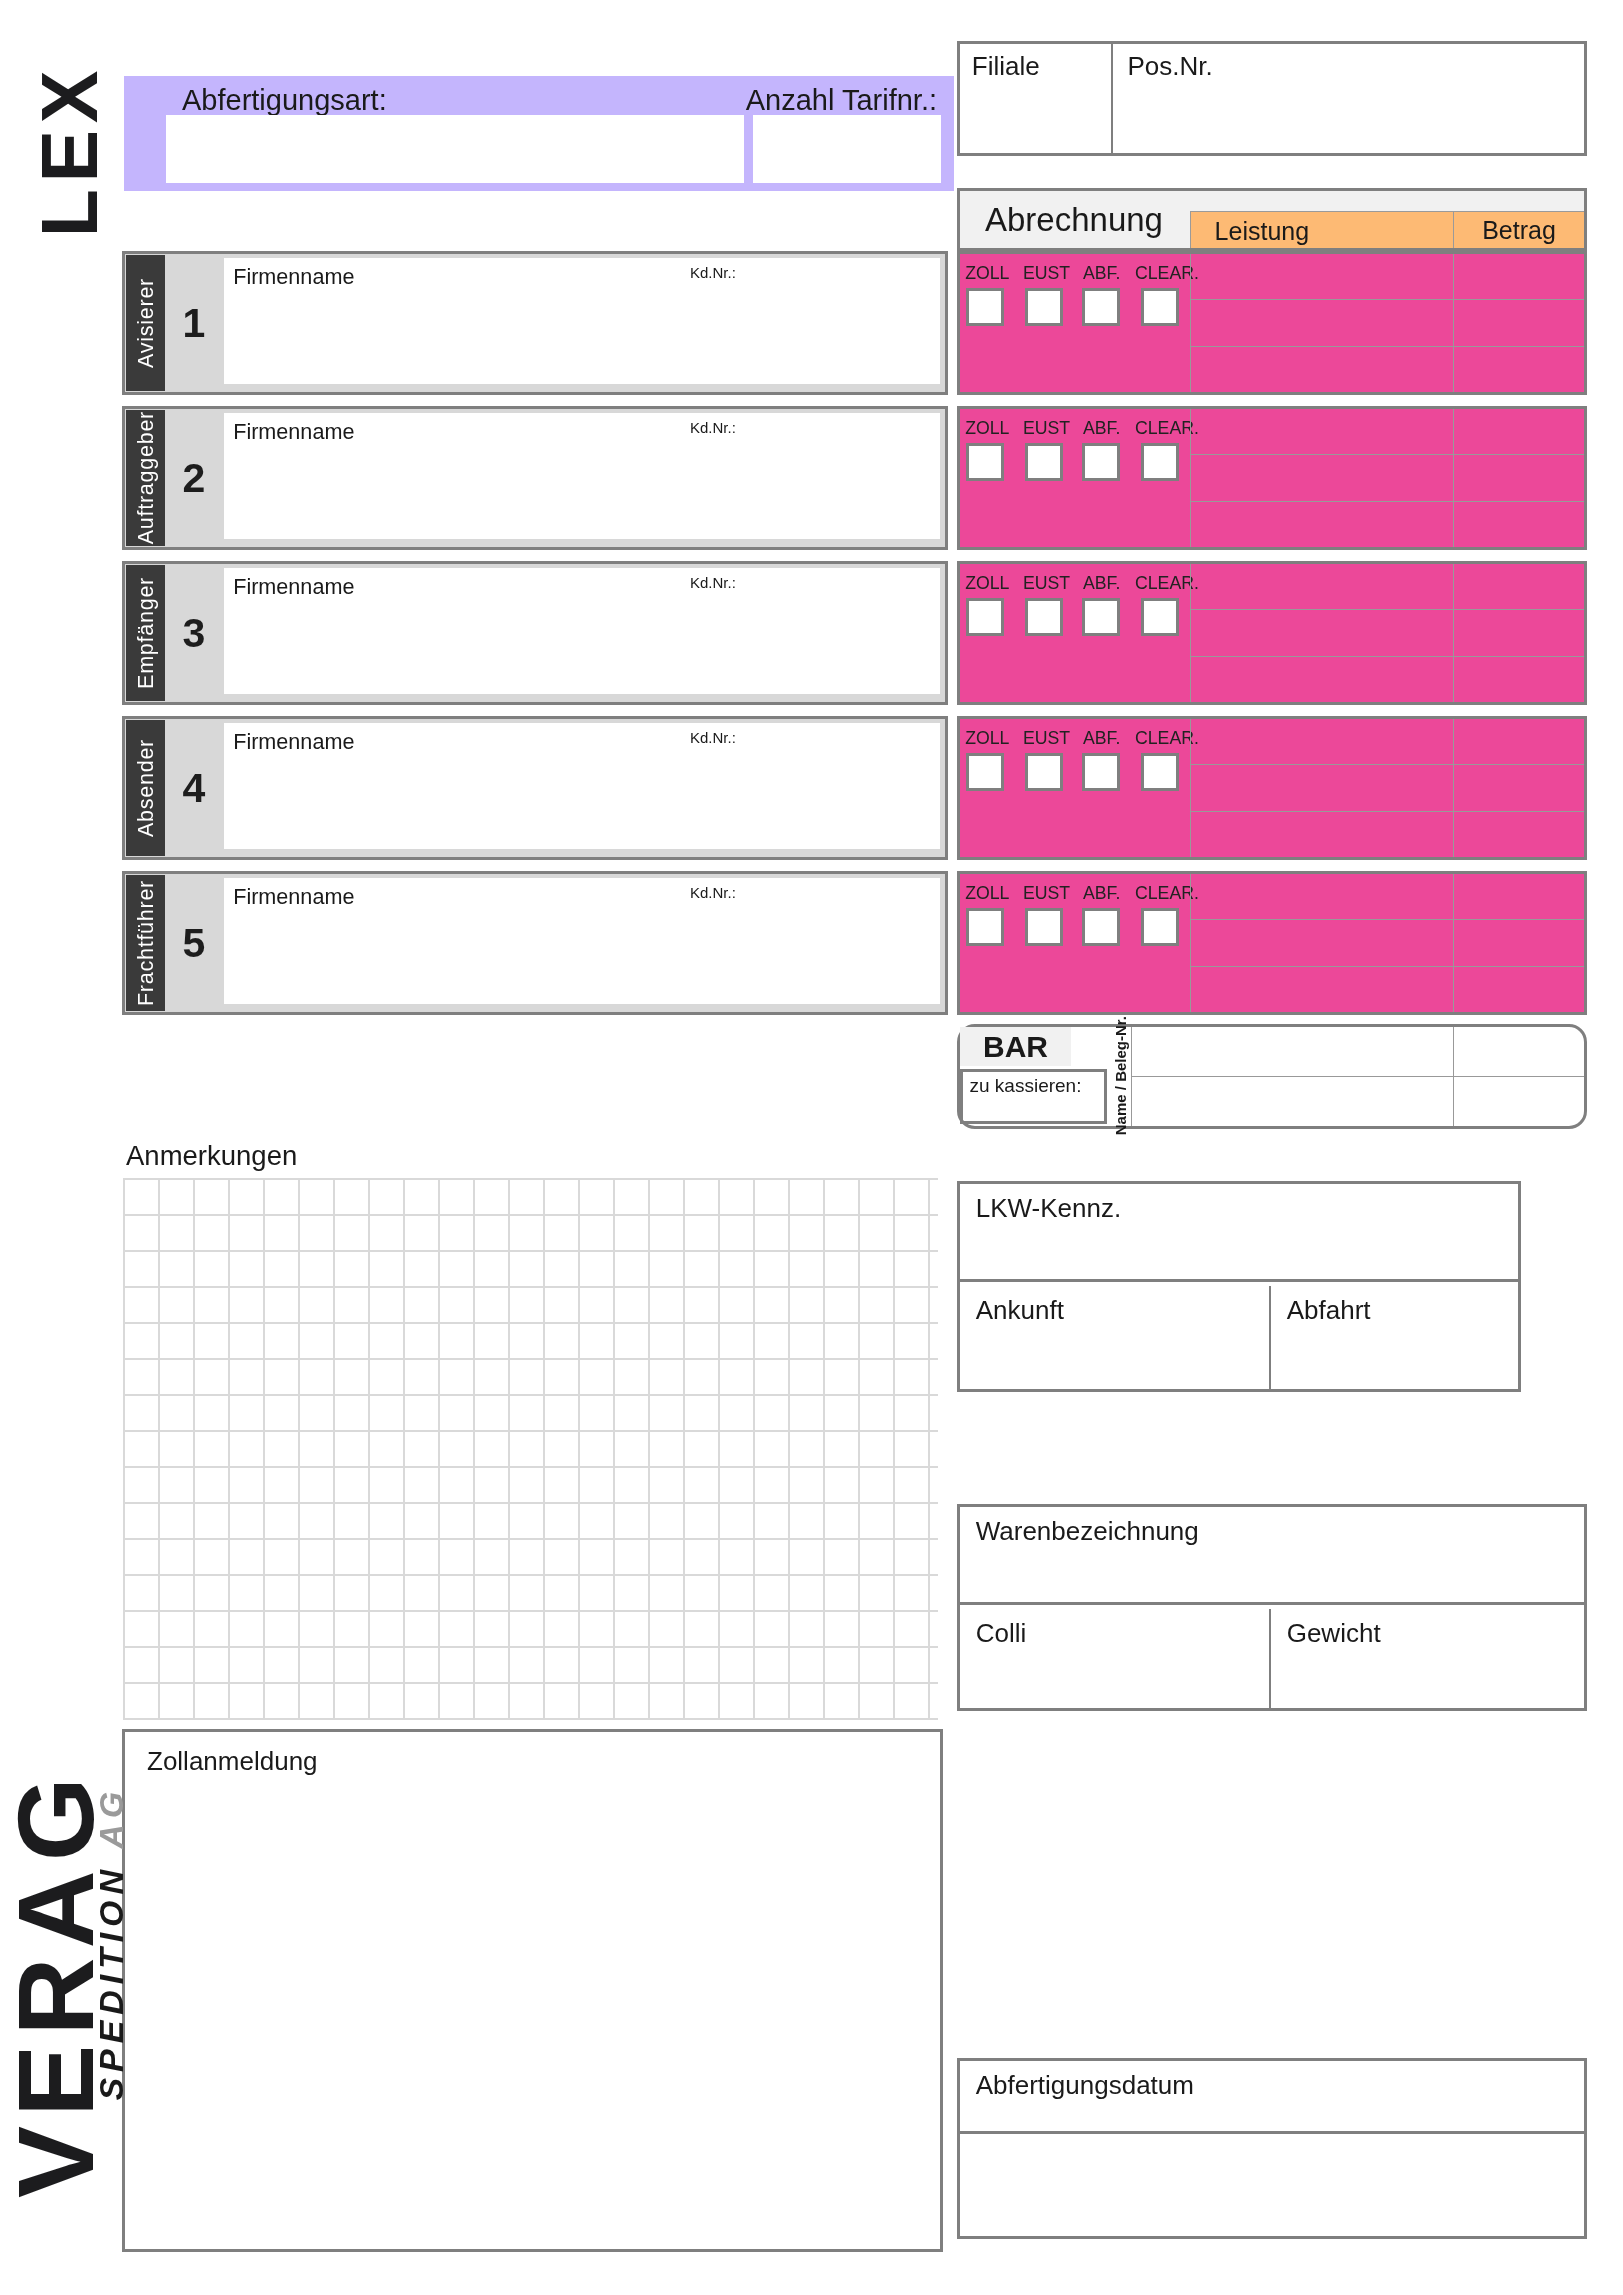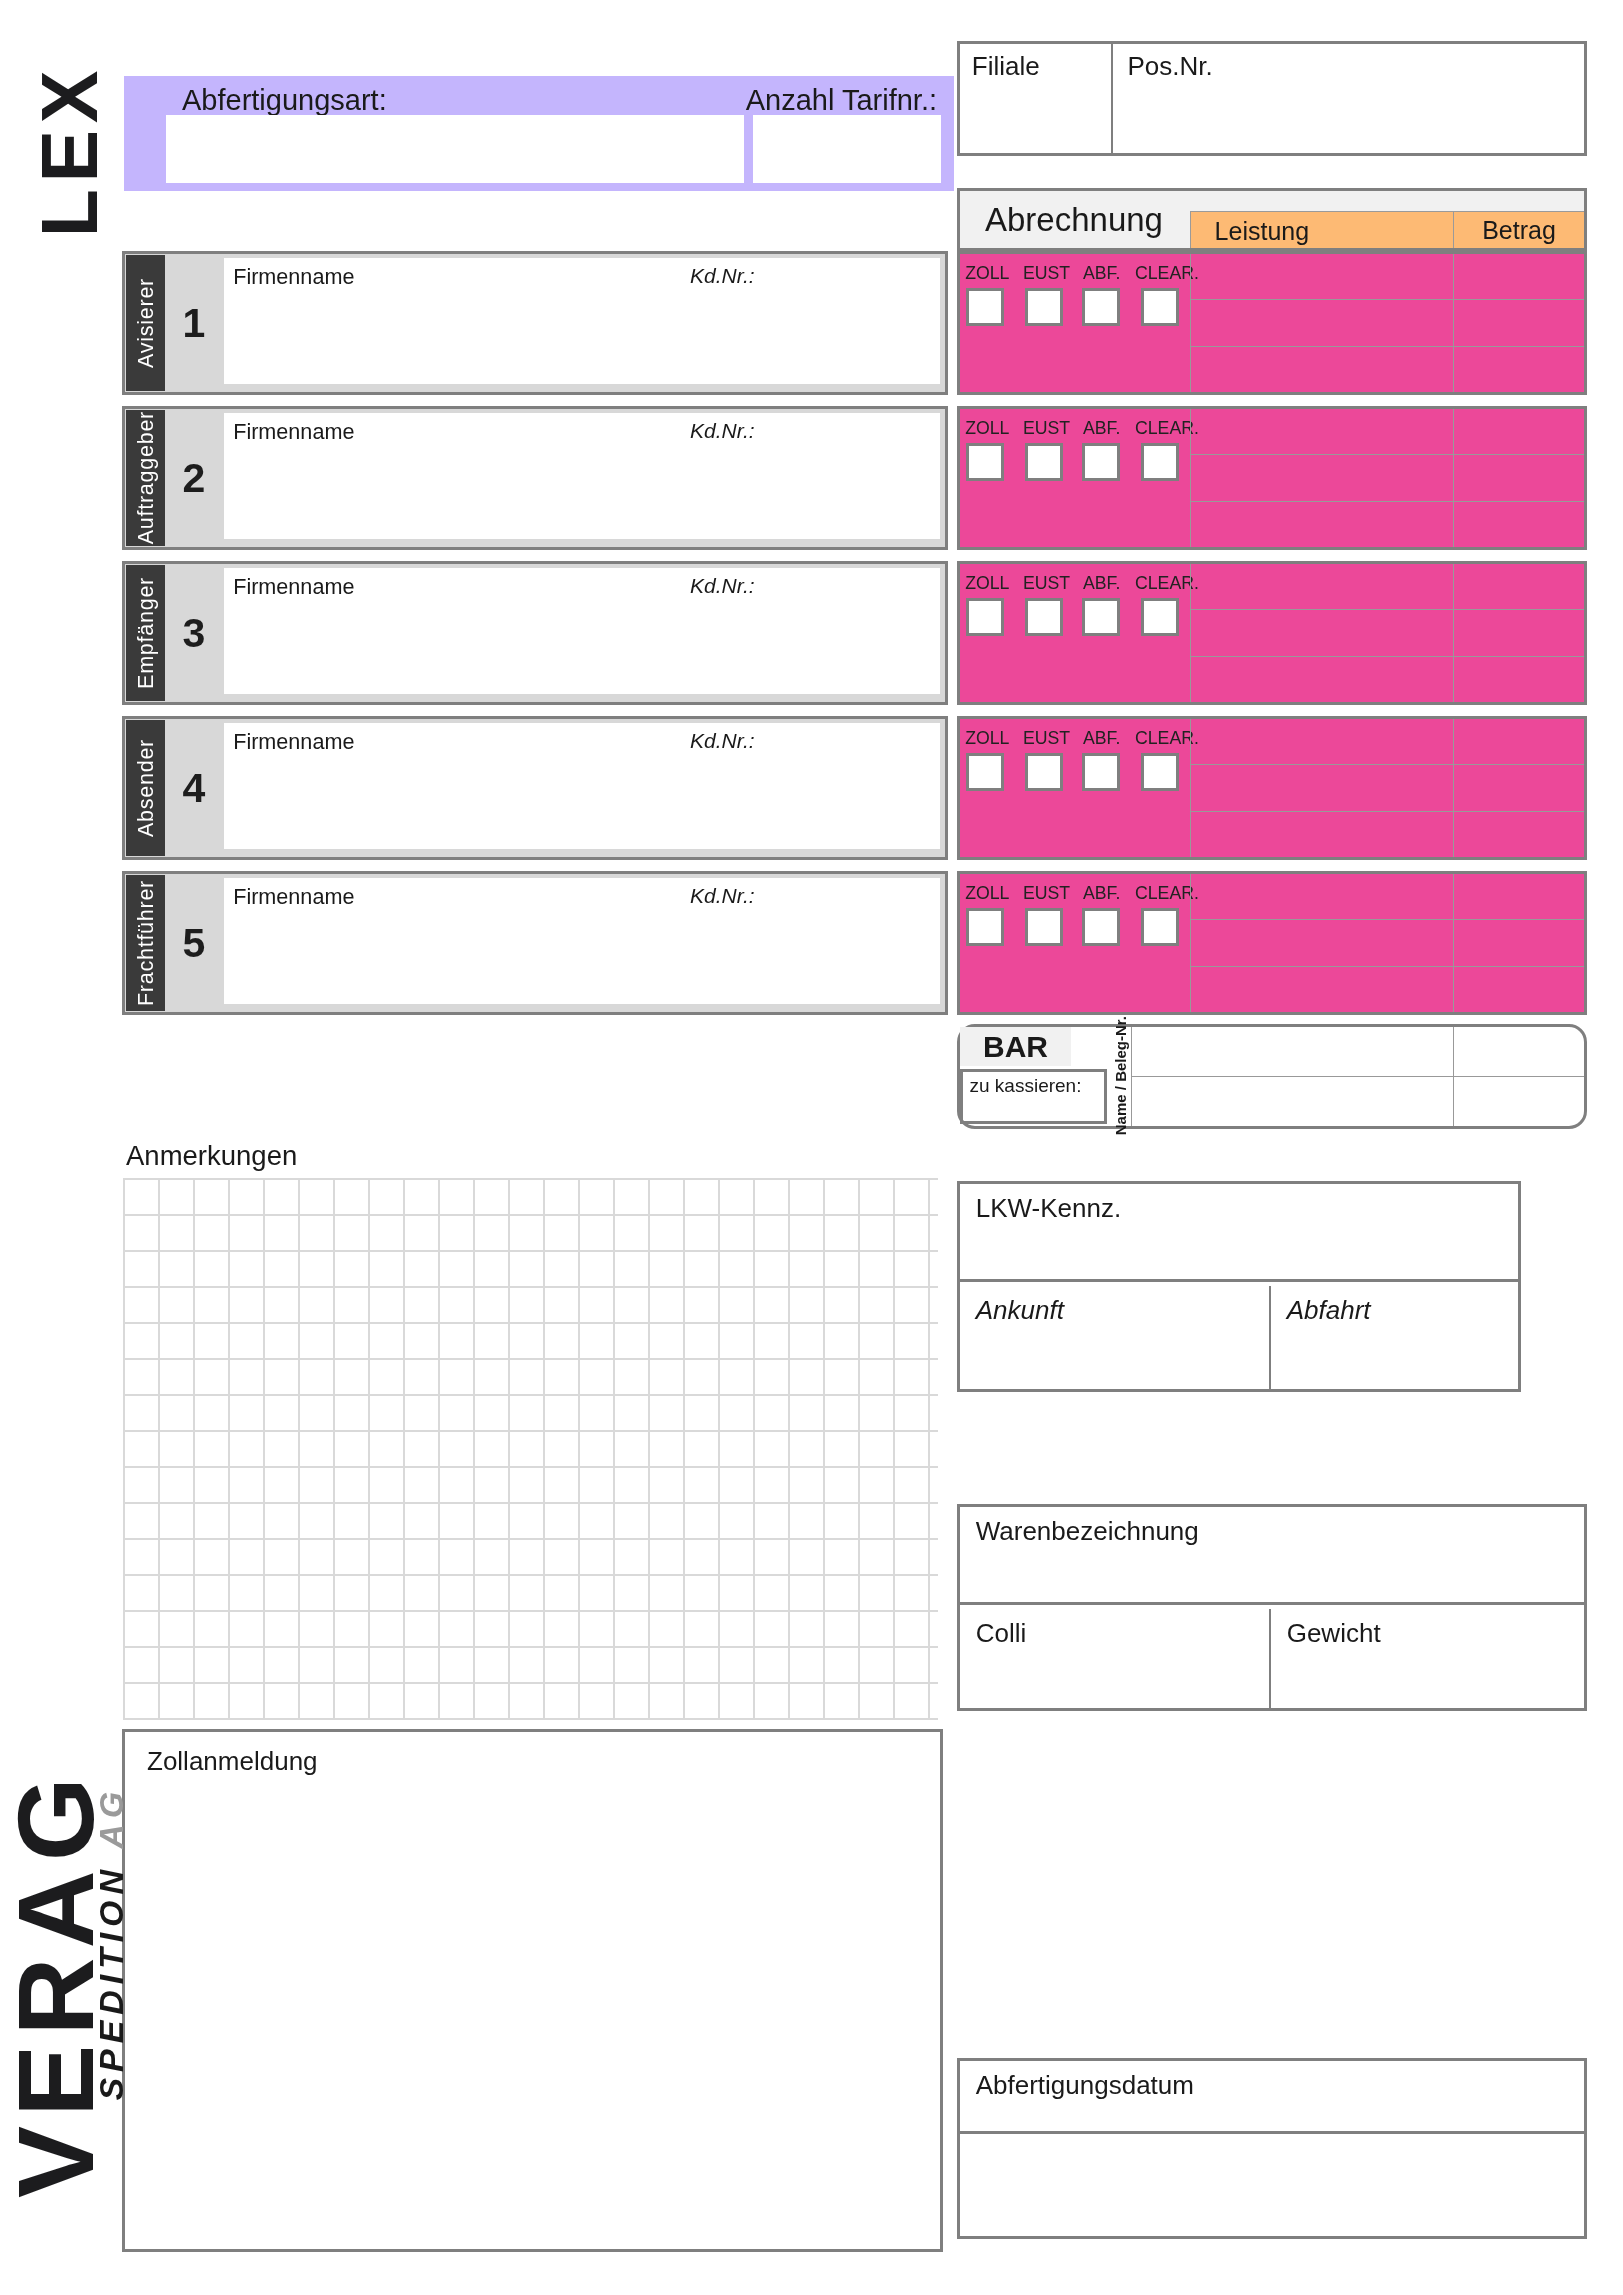--- a/index.html
+++ b/index.html
@@ -13,21 +13,21 @@
   .grayhdr{background:#c4b5fd;margin-top:37px;}
   .hdr-label{font-size:29px;}
   .white-input{background:#ffffff;position:absolute;box-sizing:border-box;}
   
   .party-left{position:absolute;left:122px;width:826px;height:144px;border:3.9px solid #7f7f7f;background:#d8d8d8;box-sizing:border-box;}
   .party-strip{position:absolute;left:1.3px;top:1.3px;bottom:1.3px;width:39px;background:#3a3a3a;display:flex;align-items:center;justify-content:center;}
   .party-strip span{color:#fff;font-size:21.6px;letter-spacing:0.7px;}
   .party-num{position:absolute;left:39px;width:60px;top:0;bottom:0;display:flex;align-items:center;justify-content:center;font-size:41px;font-weight:800;color:#1d1d1d;}
   .party-field{position:absolute;left:99px;top:3.9px;right:5.2px;bottom:7.9px;background:#fff;}
   .firmenname{position:absolute;left:9.2px;top:6.5px;font-size:21.6px;}
-  .kdnr{position:absolute;left:466px;top:6.5px;font-size:21px;font-style:italic;}
+  .kdnr{position:absolute;left:466px;top:6.5px;font-size:15px;}
   .party-right{position:absolute;left:957px;width:630px;height:144px;border:3.9px solid #7f7f7f;background:#ec4899;box-sizing:border-box;}
   .cb-label{position:absolute;top:9.2px;font-size:17.7px;color:#222;}
   .cb{position:absolute;top:34px;width:38px;height:38px;border:3.3px solid #7f7f7f;box-sizing:border-box;background:#fff;}
   .sect-table{position:absolute;left:230px;top:0;bottom:0;right:0;border-left:1.3px solid #999;display:flex;flex-direction:column;}
   .sect-row{flex:1;display:flex;}
   .sect-row.rb{border-bottom:1.3px solid #999;}
   .cell-l{width:262px;border-right:1.3px solid #999;}
   .cell-r{flex:1;}
   
   .subhdr{background:#fdba74;}
@@ -272,21 +272,21 @@
   </div>
 </div>
 
 <span class="abs" style="left:126px;top:1140px;font-size:27.5px;">Anmerkungen</span>
 <div class="grid-anm"></div>
 
 <div class="box" style="left:957px;top:1181px;width:564px;height:211px;">
   <div class="abs" style="left:0;right:0;top:0;height:98px;border-bottom:3.9px solid #7f7f7f;">
     <span class="blk-label">LKW-Kennz.</span>
   </div>
-  <div class="split" style="top:102px;font-style:italic;">
+  <div class="split" style="top:102px;">
     <div style="width:309px;border-right:2.6px solid #7f7f7f;position:relative;">
       <span class="blk-label">Ankunft</span>
     </div>
     <div style="flex:1;position:relative;">
       <span class="blk-label">Abfahrt</span>
     </div>
   </div>
 </div>
 
 <div class="box" style="left:957px;top:1504px;width:630px;height:207px;">

